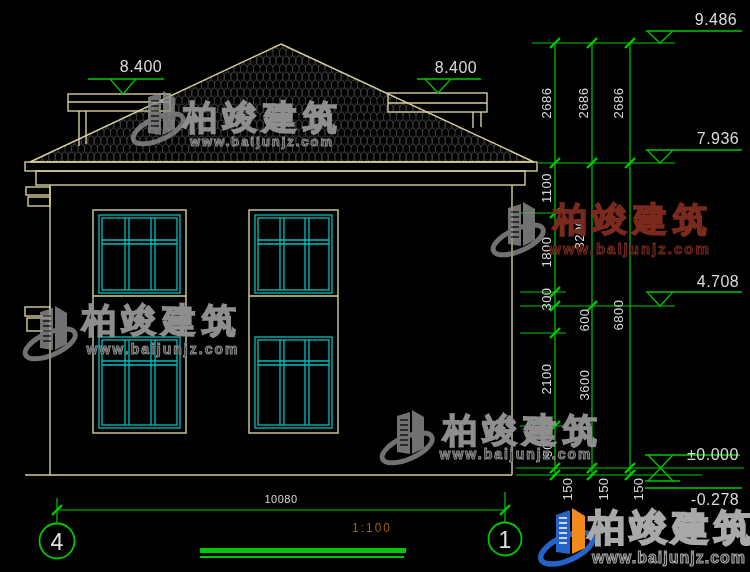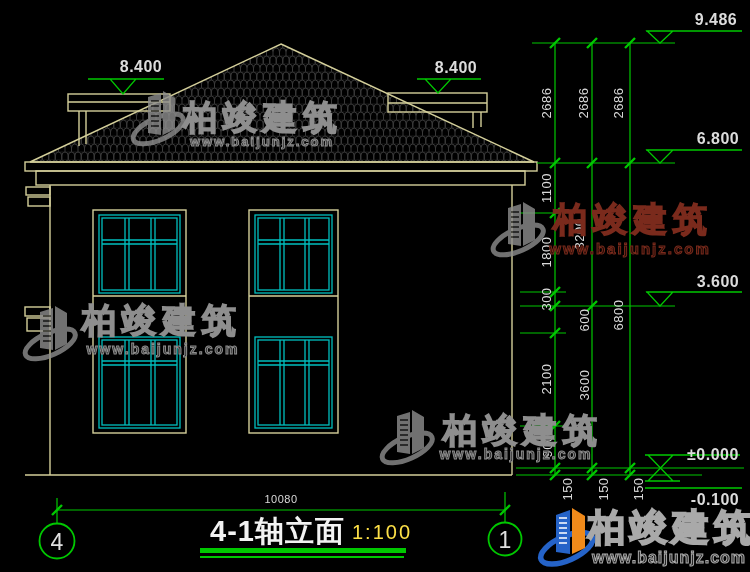--- a/index.html
+++ b/index.html
@@ -2,25 +2,25 @@
 <html><head>
 <meta charset="utf-8">
 <style>
   html,body{margin:0;padding:0;background:#000;}
   #stage{position:relative;width:750px;height:572px;background:#000;overflow:hidden;
          font-family:"Liberation Sans", sans-serif;}
   #lineart{position:absolute;left:0;top:0;}
   .lab{position:absolute;transform:translate(-50%,-50%);color:#d9d9d9;font-size:13px;
        white-space:nowrap;letter-spacing:0.5px;}
   .v{transform:translate(-50%,-50%) rotate(-90deg);}
-  .lvl{font-size:16px;color:#dcdcdc;font-weight:bold;}
+  .lvl{font-size:16px;color:#dcdcdc;}
   .bubble-digit{position:absolute;transform:translate(-50%,-50%);color:#e0e0e0;font-size:23px;
        font-weight:400;}
   .title-text{position:absolute;color:#f2f2f2;font-size:29px;font-weight:bold;letter-spacing:1px;}
-  .title-scale{position:absolute;color:#fde047;font-size:20px;letter-spacing:2px;}
+  .title-scale{position:absolute;color:#a16207;font-size:12px;letter-spacing:2px;}
   .underline-a{position:absolute;left:200px;top:548px;width:206px;height:5px;background:#00c800;}
   .underline-b{position:absolute;left:200px;top:556px;width:204px;height:2px;background:#00c800;}
   .wm-brand{position:absolute;transform:translate(-50%,-50%);font-weight:bold;white-space:nowrap;
        font-size:34px;letter-spacing:6px;color:#2e2e2e;-webkit-text-stroke:1.6px #8e8e8e;}
   .wm-url{position:absolute;transform:translate(-50%,-50%);font-weight:bold;white-space:nowrap;
        font-size:13px;letter-spacing:2px;color:#2e2e2e;-webkit-text-stroke:1px #8e8e8e;}
   .wm-red.wm-brand{-webkit-text-stroke:1.6px #7a2a1c;color:#220c06;}
   .wm-red.wm-url{-webkit-text-stroke:1px #7a2a1c;color:#220c06;font-size:15px;}
   .logo-brand{position:absolute;transform:translate(-50%,-50%);font-weight:bold;white-space:nowrap;
        font-size:37px;letter-spacing:5px;color:#262626;-webkit-text-stroke:2px #a9a9a9;}
@@ -195,37 +195,36 @@
 
 <div class="lab v" style="left:618px;top:315px">6800</div>
 
 <div class="lab v" style="left:567px;top:489px">150</div>
 <div class="lab v" style="left:603px;top:489px">150</div>
 <div class="lab v" style="left:638px;top:489px">150</div>
 
 <div class="lab" style="left:281px;top:499px;font-size:11px">10080</div>
 
 <div class="lab lvl" style="left:716px;top:20px">9.486</div>
-<div class="lab lvl" style="left:718px;top:139px">6.800</div>
-<div class="lab lvl" style="left:718px;top:282px">3.600</div>
+<div class="lab lvl" style="left:718px;top:139px">7.936</div>
+<div class="lab lvl" style="left:718px;top:282px">4.708</div>
 <div class="lab lvl" style="left:713px;top:455px">±0.000</div>
-<div class="lab lvl" style="left:715px;top:500px">-0.100</div>
+<div class="lab lvl" style="left:715px;top:500px">-0.278</div>
 <div class="lab lvl" style="left:141px;top:67px">8.400</div>
 <div class="lab lvl" style="left:456px;top:68px">8.400</div>
 
 <div class="wm-brand" style="left:263px;top:118px">柏竣建筑</div>
 <div class="wm-url" style="left:262px;top:141px">www.baijunjz.com</div>
 <div class="wm-brand wm-red" style="left:633px;top:220px">柏竣建筑</div>
 <div class="wm-url wm-red" style="left:630px;top:248px">www.baijunjz.com</div>
 <div class="wm-brand" style="left:162px;top:321px">柏竣建筑</div>
 <div class="wm-url" style="left:163px;top:349px;font-size:14px">www.baijunjz.com</div>
 <div class="wm-brand" style="left:523px;top:431px">柏竣建筑</div>
 <div class="wm-url" style="left:516px;top:454px;font-size:14px">www.baijunjz.com</div>
 
-<div class="title-text" style="left:210px;top:512px">4-1轴立面</div>
 <div class="title-scale" style="left:352px;top:521px">1:100</div>
 <div class="underline-a"></div>
 <div class="underline-b"></div>
 
 <div class="bubble-digit" style="left:57px;top:542px">4</div>
 <div class="bubble-digit" style="left:505px;top:540px">1</div>
 
 <div class="logo-brand" style="left:672px;top:528px">柏竣建筑</div>
 <div class="logo-url" style="left:669px;top:558px">www.baijunjz.com</div>
 

